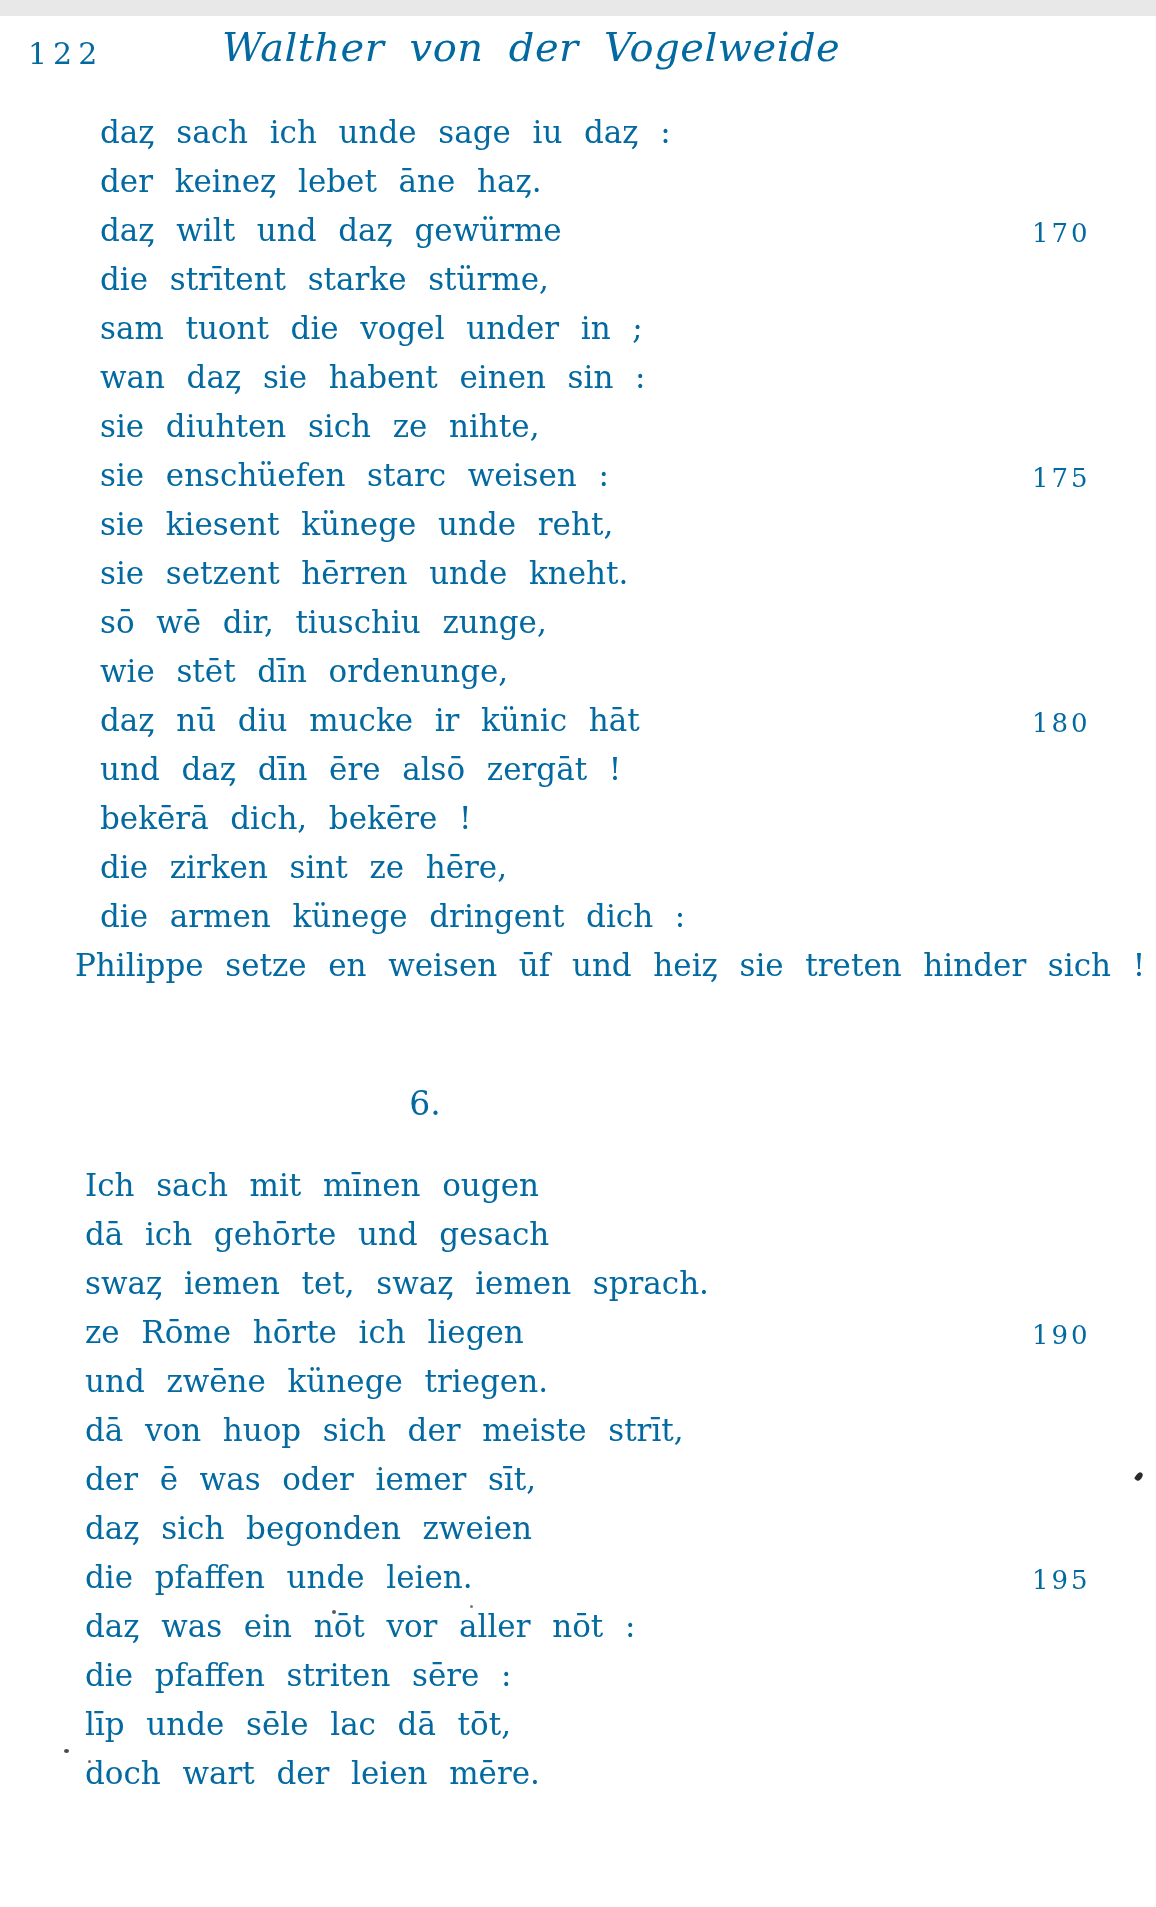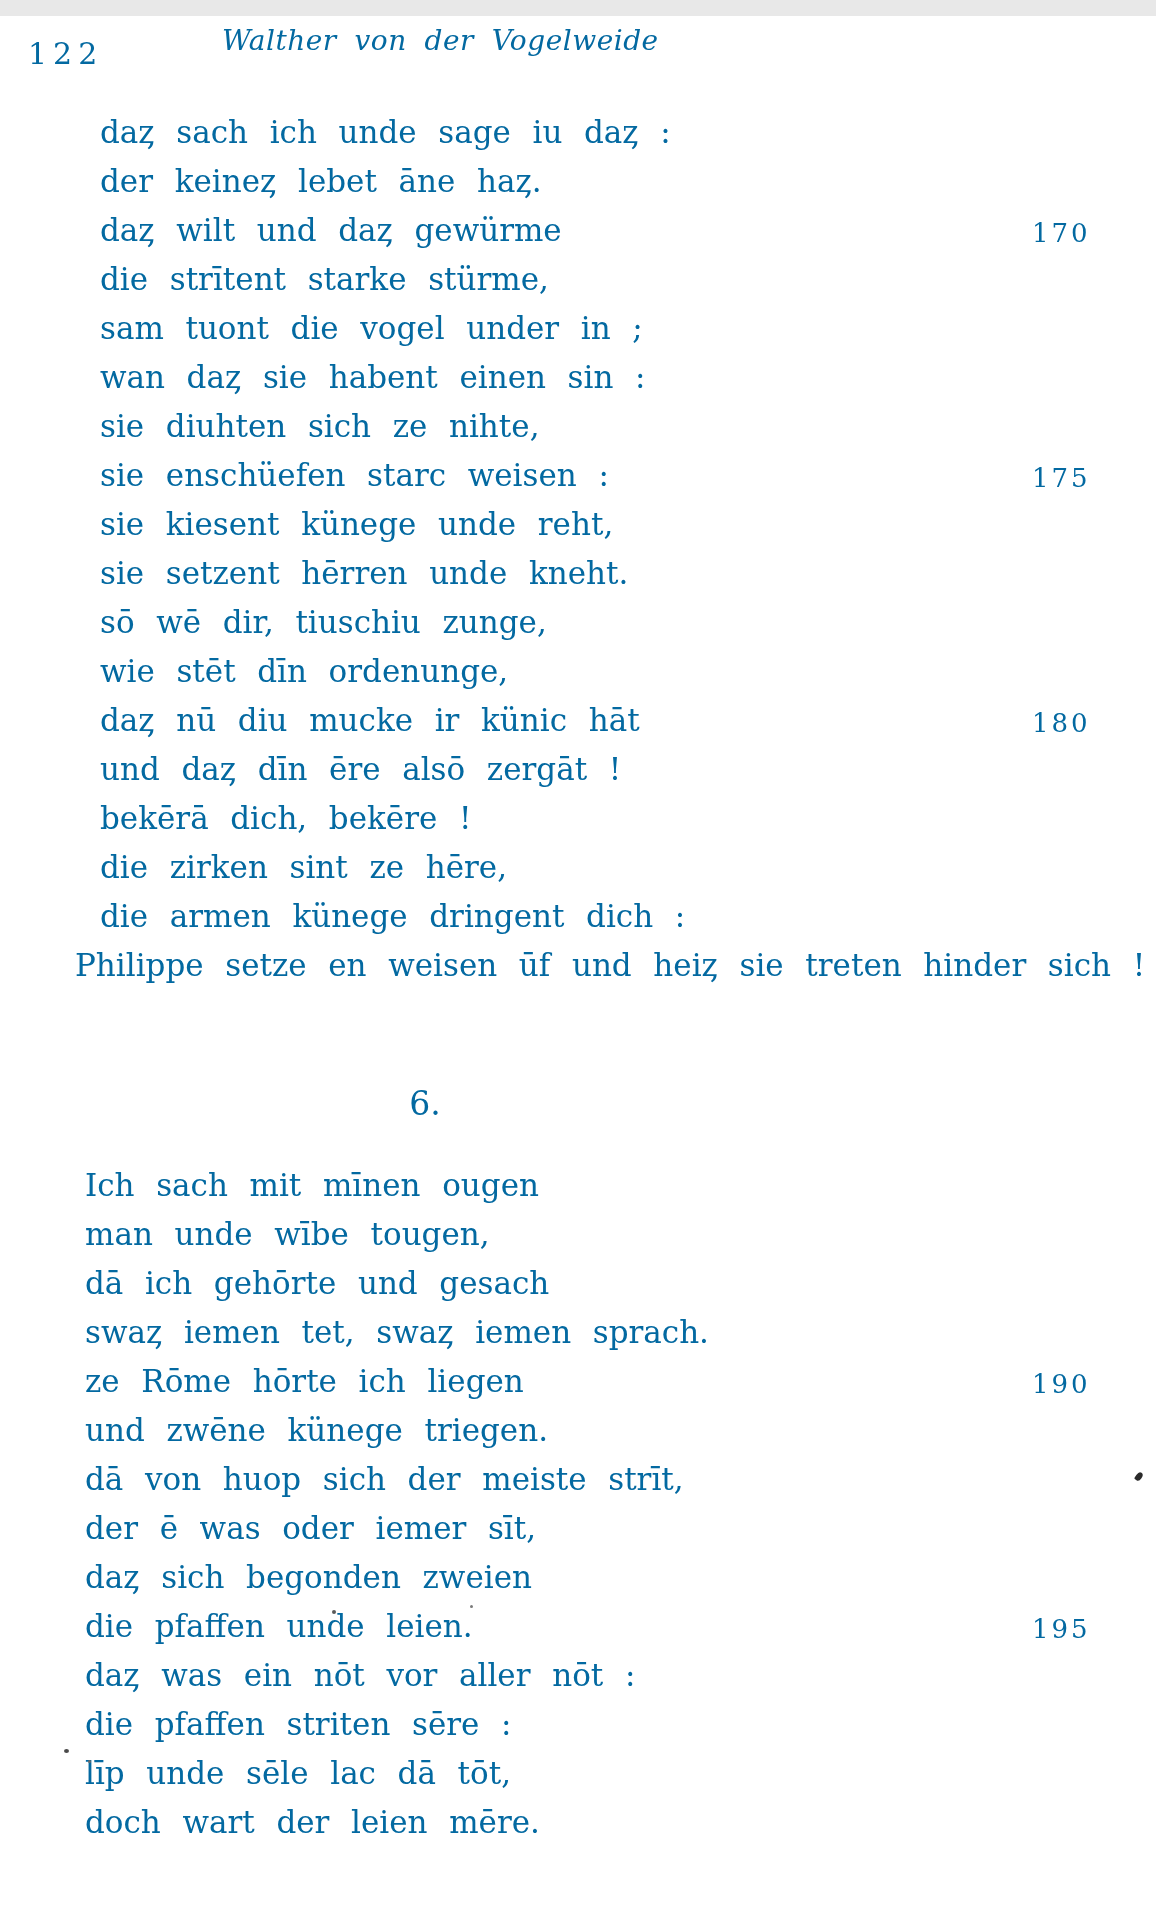--- a/index.html
+++ b/index.html
@@ -11,21 +11,21 @@
     color:#0369a1;
     font-family:"DejaVu Serif","Liberation Serif",serif;
     overflow:hidden;
   }
   .page-number {
     position:absolute; left:28px; top:20px;
     font-size:30px; letter-spacing:6px;
   }
   .running-title {
     position:absolute; left:222px; top:8px;
-    font-size:28px; font-style:italic;
+    font-size:40px; font-style:italic;
     word-spacing:0.30em; letter-spacing:0.5px;
     white-space:nowrap;
   }
   .stanza {
     position:absolute;
     width:1060px;
   }
   .stanza.s1 { left:100px; top:92px; }
   .stanza.s2 { left:85px;  top:1145px; }
   .vline {
@@ -81,21 +81,20 @@
     <div class="vline"><span>bekērā dich, bekēre !</span><span class="vnum"></span></div>
     <div class="vline"><span>die zirken sint ze hēre,</span><span class="vnum"></span></div>
     <div class="vline"><span>die armen künege dringent dich :</span><span class="vnum"></span></div>
     <div class="vline hang"><span>Philippe setze en weisen ūf und heiȥ sie treten hinder sich !</span><span class="vnum"></span></div>
   </div>
 
   <div class="section-heading">6.</div>
 
   <div class="stanza s2">
     <div class="vline"><span>Ich sach mit mīnen ougen</span><span class="vnum"></span></div>
-    <div class="vline"><span>man unde wībe tougen,</span><span class="vnum"></span></div>
     <div class="vline"><span>dā ich gehōrte und gesach</span><span class="vnum"></span></div>
     <div class="vline"><span>swaȥ iemen tet, swaȥ iemen sprach.</span><span class="vnum"></span></div>
     <div class="vline"><span>ze Rōme hōrte ich liegen</span><span class="vnum">190</span></div>
     <div class="vline"><span>und zwēne künege triegen.</span><span class="vnum"></span></div>
     <div class="vline"><span>dā von huop sich der meiste strīt,</span><span class="vnum"></span></div>
     <div class="vline"><span>der ē was oder iemer sīt,</span><span class="vnum"></span></div>
     <div class="vline"><span>daȥ sich begonden zweien</span><span class="vnum"></span></div>
     <div class="vline"><span>die pfaffen unde leien.</span><span class="vnum">195</span></div>
     <div class="vline"><span>daȥ was ein nōt vor aller nōt :</span><span class="vnum"></span></div>
     <div class="vline"><span>die pfaffen striten sēre :</span><span class="vnum"></span></div>

